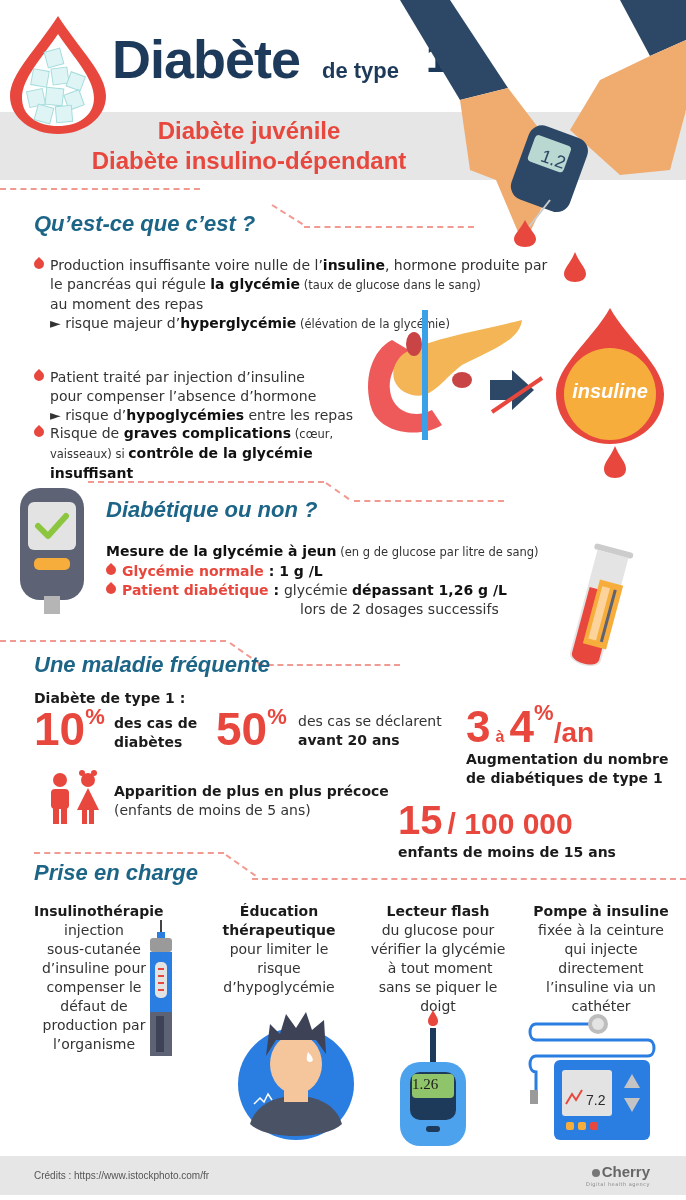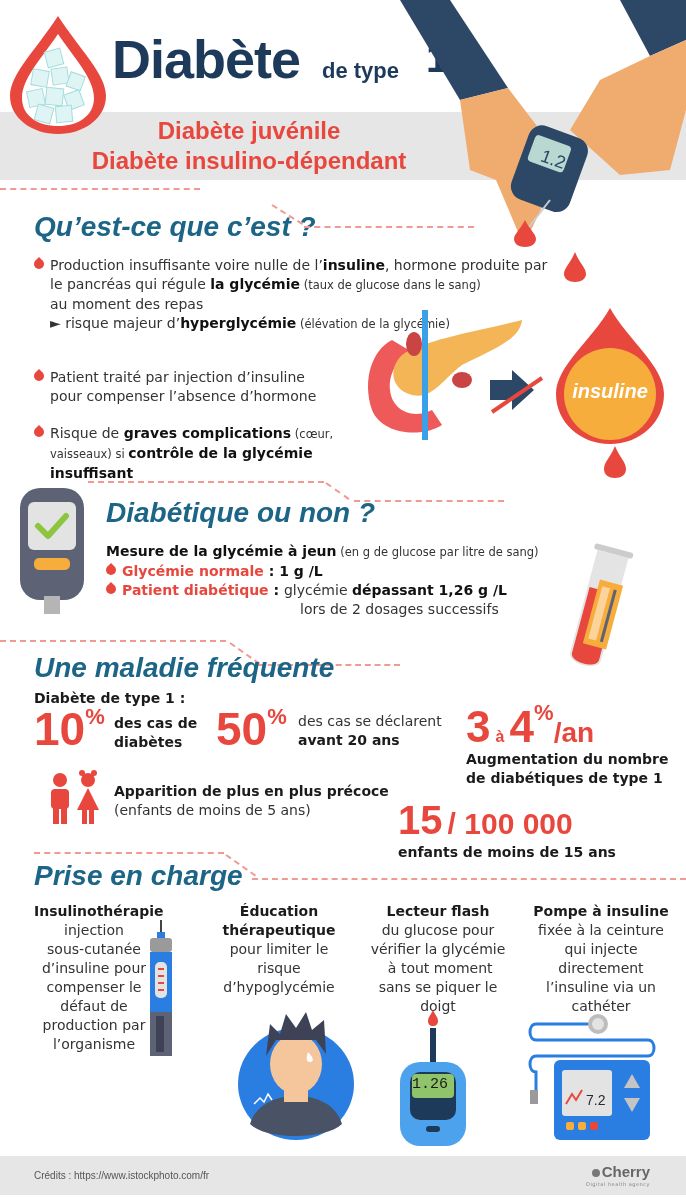--- a/index.html
+++ b/index.html
@@ -4,21 +4,21 @@
 <style>
   * { box-sizing: border-box; margin: 0; padding: 0; }
   body { width: 686px; height: 1200px; background: #ffffff; font-family: "DejaVu Sans", sans-serif; color: #2b2b2b; position: relative; overflow: hidden; }
   .abs { position: absolute; }
   .red { color: #e8473d; }
   .hband { position: absolute; left: 0; top: 112px; width: 686px; height: 68px; background: #e6e6e6; }
   .main-title { left: 112px; top: 28px; font-size: 54px; font-weight: bold; color: #1e3a5a; font-family: "Liberation Sans", sans-serif; letter-spacing: -1px; }
   .sub-title-small { left: 322px; top: 58px; font-size: 22px; font-weight: bold; color: #1e3a5a; font-family: "Liberation Sans", sans-serif; }
   .sub-title-one { left: 426px; top: 36px; font-size: 40px; font-weight: bold; color: #1e3a5a; font-family: "Liberation Sans", sans-serif; }
   .alt-names { left: 12px; width: 474px; top: 116px; text-align: center; font-size: 24px; font-weight: bold; color: #e8473d; font-family: "Liberation Sans", sans-serif; line-height: 30px; }
-  .section-title { font-size: 28px; font-weight: bold; font-style: italic; color: #1c6587; font-family: "Liberation Sans", sans-serif; }
+  .section-title { font-size: 22px; font-weight: bold; font-style: italic; color: #1c6587; font-family: "Liberation Sans", sans-serif; }
   .dash { position: absolute; border-top: 2px dashed #f09a92; height: 0; }
   .dash-diag { position: absolute; border-top: 2px dashed #f09a92; height: 0; transform-origin: left center; }
   .bullet-text { font-size: 14px; line-height: 19px; color: #333; }
   .bullet-text b { color: #111; }
   .small { font-size: 11.5px; }
   .drop { display: inline-block; width: 10px; height: 10px; background: #e8473d; border-radius: 0 50% 50% 50%; transform: rotate(45deg); margin-right: 6px; vertical-align: middle; position: relative; top: -2px; }
   .big-num { font-family: "Liberation Sans", sans-serif; font-weight: bold; color: #e8473d; }
   .footer { position: absolute; left: 0; top: 1156px; width: 686px; height: 39px; background: #e6e6e6; }
   .credits { position: absolute; left: 34px; top: 14px; font-size: 10px; color: #555; font-family: "Liberation Sans", sans-serif; }
   .card-title { font-size: 14px; font-weight: bold; color: #1b1b1b; line-height: 19px; text-align: center; }
@@ -74,20 +74,21 @@
 <div class="abs bullet-text" style="left:34px;top:256px;width:520px">
   <div><span class="drop"></span><span>Production insuffisante voire nulle de l’</span><b>insuline</b><span>, hormone produite par</span></div>
   <div style="padding-left:16px"><span>le pancréas qui régule </span><b>la glycémie</b><span class="small"> (taux de glucose dans le sang)</span></div>
   <div style="padding-left:16px">au moment des repas</div>
   <div style="padding-left:16px"><span>► risque majeur d’</span><b>hyperglycémie</b><span class="small"> (élévation de la glycémie)</span></div>
 </div>
 
 <div class="abs bullet-text" style="left:34px;top:368px;width:320px">
   <div><span class="drop"></span><span>Patient traité par injection d’insuline</span></div>
   <div style="padding-left:16px">pour compenser l’absence d’hormone</div>
+  <div style="padding-left:16px"><span>► risque d’</span><b>hypoglycémies</b><span> entre les repas</span></div>
 </div>
 
 <div class="abs bullet-text" style="left:34px;top:424px;width:340px">
   <div><span class="drop"></span><span>Risque de </span><b>graves complications</b><span class="small"> (cœur,</span></div>
   <div style="padding-left:16px"><span class="small">vaisseaux) si </span><b>contrôle de la glycémie insuffisant</b></div>
 </div>
 
 <svg class="abs" style="left:362px;top:310px" width="160" height="130" viewBox="0 0 160 130">
   <path d="M30 30 C10 40 0 70 10 100 C20 125 60 128 80 115 L70 100 C50 110 30 100 28 80 C26 60 40 45 50 42 Z" fill="#ee5a5a"></path>
   <path d="M40 45 C60 30 120 20 160 10 C158 30 130 40 100 55 C80 70 70 90 50 85 C30 80 25 60 40 45 Z" fill="#f3b555"></path>
@@ -262,21 +263,21 @@
   <div class="card-text">doigt</div>
 </div>
 <svg class="abs" style="left:398px;top:1008px" width="70" height="140" viewBox="0 0 70 140">
   <path d="M35 2 C32 8 30 10 30 13 C30 16 32 18 35 18 C38 18 40 16 40 13 C40 10 38 8 35 2Z" fill="#e8473d"></path>
   <rect x="32" y="20" width="6" height="34" fill="#1e3a5a"></rect>
   <rect x="2" y="54" width="66" height="84" rx="20" fill="#4da2ee"></rect>
   <rect x="12" y="64" width="46" height="48" rx="10" fill="#1e3a5a"></rect>
   <rect x="14" y="66" width="42" height="24" rx="4" fill="#8fc46b"></rect>
   <rect x="28" y="118" width="14" height="6" rx="3" fill="#1e3a5a"></rect>
 </svg>
-<div class="abs" style="left:412px;top:1076px;width:22px;text-align:center;font-size:15px;color:#1b1b1b;font-family:Liberation Mono, monospace">1.26</div>
+<div class="abs" style="left:412px;top:1076px;width:22px;text-align:center;font-size:15px;color:#1b1b1b;font-family:Liberation Serif, serif">1.26</div>
 
 <div class="abs" style="left:526px;top:902px;width:150px">
   <div class="card-title">Pompe à insuline</div>
   <div class="card-text">fixée à la ceinture</div>
   <div class="card-text">qui injecte</div>
   <div class="card-text">directement</div>
   <div class="card-text">l’insuline via un</div>
   <div class="card-text">cathéter</div>
 </div>
 <svg class="abs" style="left:526px;top:1012px" width="130" height="132" viewBox="0 0 130 132">

